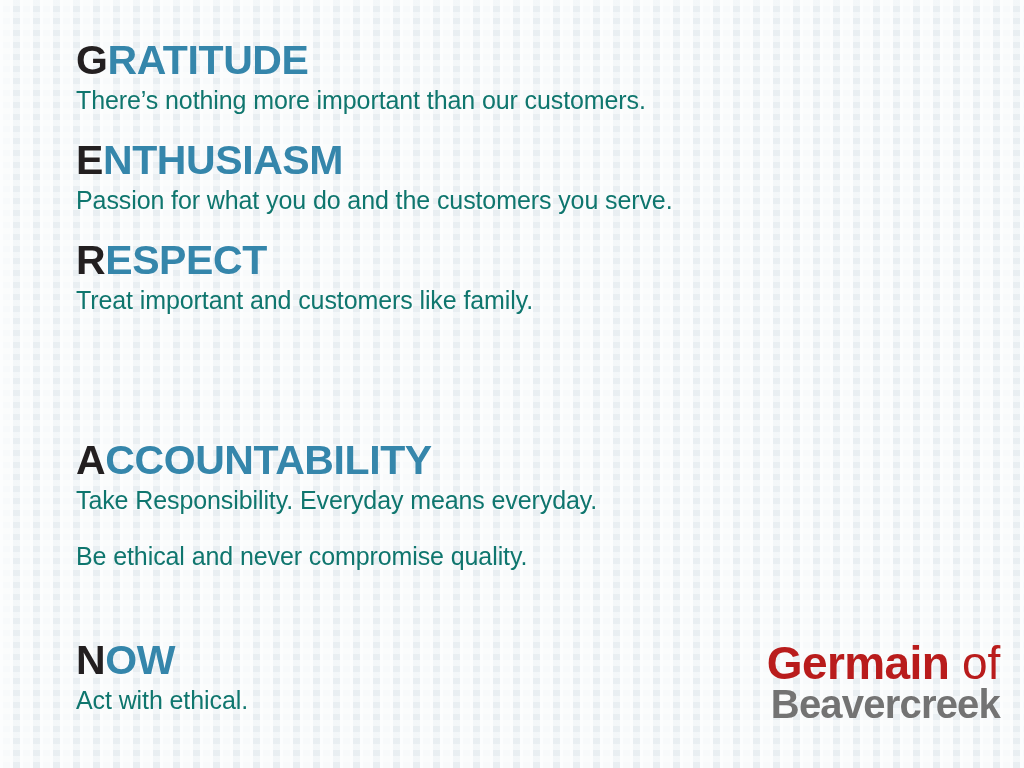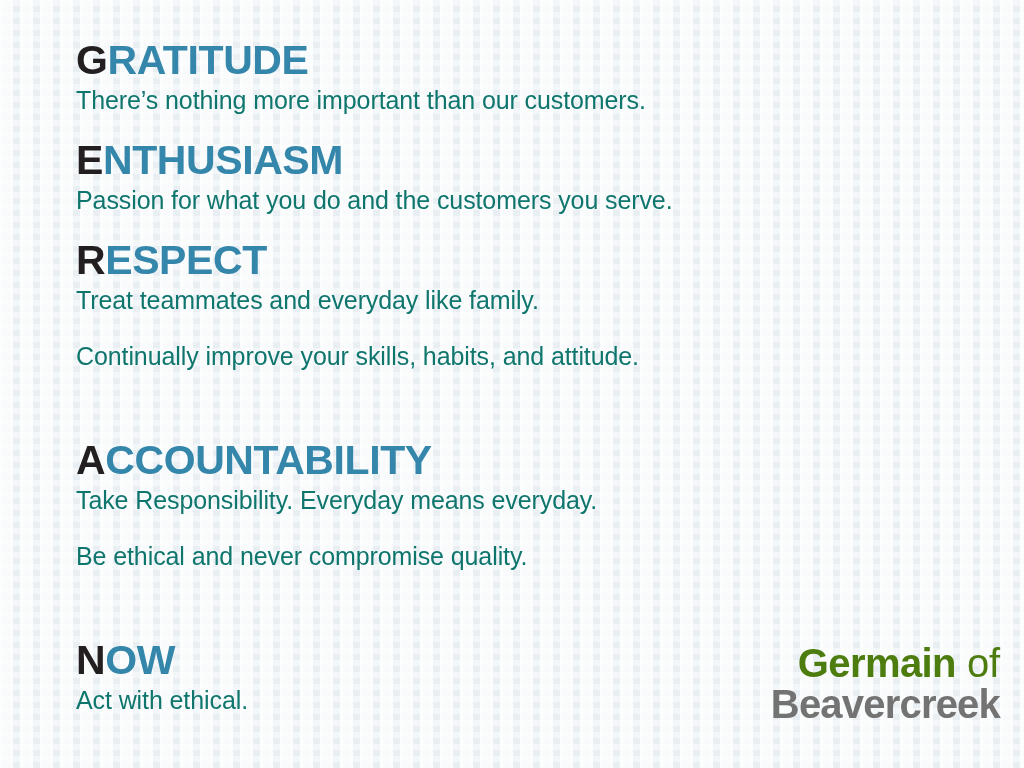--- a/index.html
+++ b/index.html
@@ -98,23 +98,23 @@
   
   #logo {
     position: absolute;
     right: 24px;
     top: 644px;
     text-align: right;
     line-height: 1;
   }
   #logo-line-1 {
     font-family: "Liberation Sans", sans-serif;
-    font-size: 40px;
+    font-size: 46px;
     line-height: 38px;
-    color: #4d7c0f;
+    color: #b91c1c;
     white-space: nowrap;
   }
   #logo-brand {
     font-weight: bold;
     letter-spacing: -0.6px;
   }
   #logo-of {
     font-weight: normal;
     letter-spacing: -0.2px;
   }
@@ -142,25 +142,24 @@
       <p class="value-desc">There’s nothing more important than our customers.</p>
     </div>
 
     <div class="value-block" id="block-enthusiasm">
       <div class="value-heading"><span class="initial">E</span><span class="rest">NTHUSIASM</span></div>
       <p class="value-desc">Passion for what you do and the customers you serve.</p>
     </div>
 
     <div class="value-block" id="block-respect">
       <div class="value-heading"><span class="initial">R</span><span class="rest">ESPECT</span></div>
-      <p class="value-desc">Treat teammates and everyday like family.</p>
+      <p class="value-desc">Treat important and customers like family.</p>
     </div>
 
     <div class="value-block" id="block-mastery">
-      <p class="value-desc">Continually improve your skills, habits, and attitude.</p>
     </div>
 
     <div class="value-block" id="block-accountability">
       <div class="value-heading"><span class="initial">A</span><span class="rest">CCOUNTABILITY</span></div>
       <p class="value-desc">Take Responsibility. Everyday means everyday.</p>
     </div>
 
     <div class="value-block" id="block-integrity">
       <p class="value-desc">Be ethical and never compromise quality.</p>
     </div>

